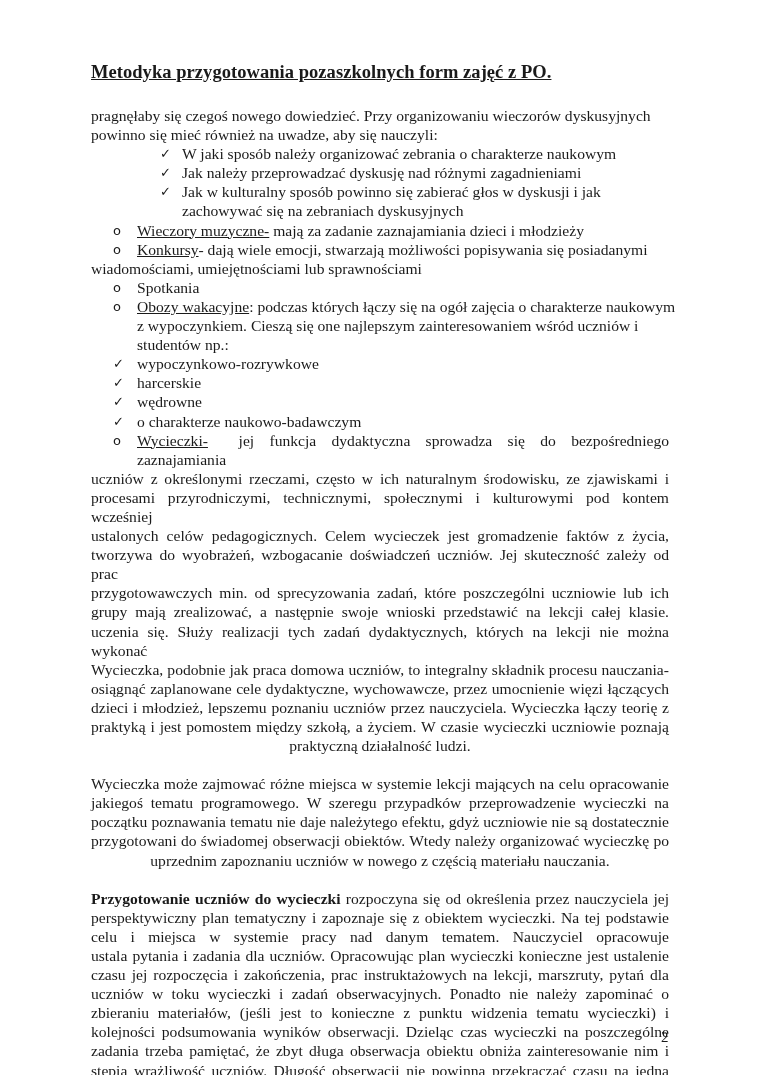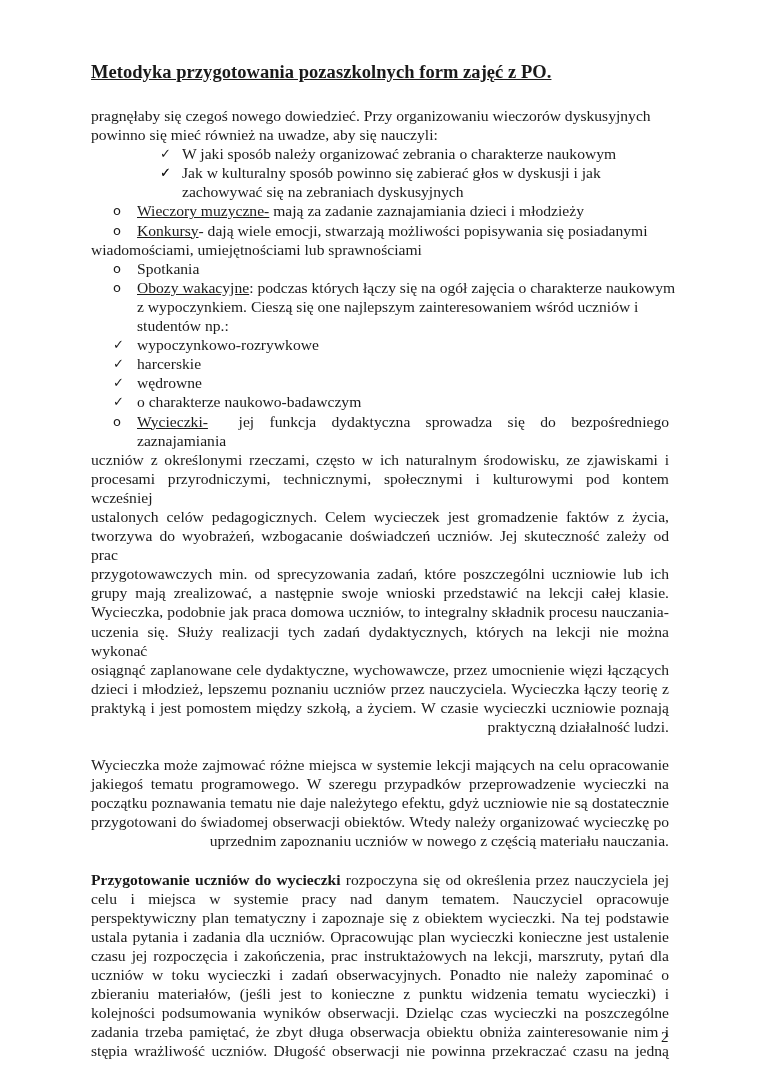--- a/index.html
+++ b/index.html
@@ -25,21 +25,21 @@
   .chk2 .mark { position: absolute; left: 69px; top: 0; font-size: 13px; }
   .ob { padding-left: 46px; }
   .ob .mark { position: absolute; left: 22px; top: 0; font-family: "DejaVu Sans", sans-serif; font-size: 13px; }
   .chk1 { padding-left: 46px; }
   .chk1 .mark { position: absolute; left: 22px; top: 0; font-size: 13px; }
   .u { text-decoration: underline; }
   .b { font-weight: bold; }
   .gap { height: 19px; }
   .pagenum { position: absolute; left: 661px; top: 1013px; font-size: 15px; }
   .jline { display: block; text-align: justify; text-align-last: justify; white-space: normal; }
-  .jlast { display: block; text-align: right; }
+  .jlast { display: block; text-align: center; }
 </style>
 </head>
 <body>
 
 <div class="page">
 
   <div class="title">Metodyka przygotowania pozaszkolnych form zajęć z PO.</div>
 
   <div class="body">
 
@@ -47,20 +47,21 @@
       <span class="line">pragnęłaby się czegoś nowego dowiedzieć. Przy organizowaniu wieczorów dyskusyjnych</span>
       <span class="line">powinno się mieć również na uwadze, aby się nauczyli:</span>
     </p>
 
     <div class="row chk2">
       <span class="mark">✓</span>
       <span class="line">W jaki sposób należy organizować zebrania o charakterze naukowym</span>
     </div>
     <div class="row chk2">
       <span class="mark">✓</span>
+      <span class="line">Jak należy przeprowadzać dyskusję nad różnymi zagadnieniami</span>
     </div>
     <div class="row chk2">
       <span class="mark">✓</span>
       <span class="line">Jak w kulturalny sposób powinno się zabierać głos w dyskusji i jak</span>
       <span class="line">zachowywać się na zebraniach dyskusyjnych</span>
     </div>
 
     <div class="row ob">
       <span class="mark">o</span>
       <span class="line"><span class="u">Wieczory muzyczne-</span><span> mają za zadanie zaznajamiania dzieci i młodzieży</span></span>
@@ -103,44 +104,44 @@
 
     <div class="row">
       <span class="mark" style="position:absolute;left:22px;top:0;font-family:'DejaVu Sans',sans-serif;font-size:13px;">o</span>
       <span class="jline" style="padding-left:46px;white-space:pre-wrap;"><span class="u">Wycieczki-</span><span>  jej funkcja dydaktyczna sprowadza się do bezpośredniego zaznajamiania</span></span>
       <span class="jline">uczniów z określonymi rzeczami, często w ich naturalnym środowisku, ze zjawiskami i</span>
       <span class="jline">procesami przyrodniczymi, technicznymi, społecznymi i kulturowymi pod kontem wcześniej</span>
       <span class="jline">ustalonych celów pedagogicznych. Celem wycieczek jest gromadzenie faktów z życia,</span>
       <span class="jline">tworzywa do wyobrażeń, wzbogacanie doświadczeń uczniów. Jej skuteczność zależy od prac</span>
       <span class="jline">przygotowawczych min. od sprecyzowania zadań, które poszczególni uczniowie lub ich</span>
       <span class="jline">grupy mają zrealizować, a następnie swoje wnioski przedstawić na lekcji całej klasie.</span>
+      <span class="jline">uczenia się. Służy realizacji tych zadań dydaktycznych, których na lekcji nie można wykonać</span>
       <span class="jline">Wycieczka, podobnie jak praca domowa uczniów, to integralny składnik procesu nauczania-</span>
-      <span class="jline">uczenia się. Służy realizacji tych zadań dydaktycznych, których na lekcji nie można wykonać</span>
       <span class="jline">osiągnąć zaplanowane cele dydaktyczne, wychowawcze, przez umocnienie więzi łączących</span>
       <span class="jline">dzieci i młodzież, lepszemu poznaniu uczniów przez nauczyciela. Wycieczka łączy teorię z</span>
       <span class="jline">praktyką i jest pomostem między szkołą, a życiem. W czasie wycieczki uczniowie poznają</span>
       <span class="jlast">praktyczną działalność ludzi.</span>
     </div>
 
     <div class="gap"></div>
 
     <p class="p">
       <span class="jline">Wycieczka może zajmować różne miejsca w systemie lekcji mających na celu opracowanie</span>
       <span class="jline">jakiegoś tematu programowego. W szeregu przypadków przeprowadzenie wycieczki na</span>
       <span class="jline">początku poznawania tematu nie daje należytego efektu, gdyż uczniowie nie są dostatecznie</span>
       <span class="jline">przygotowani do świadomej obserwacji obiektów. Wtedy należy organizować wycieczkę po</span>
       <span class="jlast">uprzednim zapoznaniu uczniów w nowego z częścią materiału nauczania.</span>
     </p>
 
     <div class="gap"></div>
 
     <p class="p">
       <span class="jline"><span class="b">Przygotowanie uczniów do wycieczki</span><span> rozpoczyna się od określenia przez nauczyciela jej</span></span>
+      <span class="jline">perspektywiczny plan tematyczny i zapoznaje się z obiektem wycieczki. Na tej podstawie</span>
       <span class="jline">celu i miejsca w systemie pracy nad danym tematem. Nauczyciel opracowuje</span>
-      <span class="jline">perspektywiczny plan tematyczny i zapoznaje się z obiektem wycieczki. Na tej podstawie</span>
       <span class="jline">ustala pytania i zadania dla uczniów. Opracowując plan wycieczki konieczne jest ustalenie</span>
       <span class="jline">czasu jej rozpoczęcia i zakończenia, prac instruktażowych na lekcji, marszruty, pytań dla</span>
       <span class="jline">uczniów w toku wycieczki i zadań obserwacyjnych. Ponadto nie należy zapominać o</span>
       <span class="jline">zbieraniu materiałów, (jeśli jest to konieczne z punktu widzenia tematu wycieczki) i</span>
       <span class="jline">kolejności podsumowania wyników obserwacji. Dzieląc czas wycieczki na poszczególne</span>
       <span class="jline">zadania trzeba pamiętać, że zbyt długa obserwacja obiektu obniża zainteresowanie nim i</span>
       <span class="jline">stępia wrażliwość uczniów. Długość obserwacji nie powinna przekraczać czasu na jedną</span>
 
     </p>
   </div>

